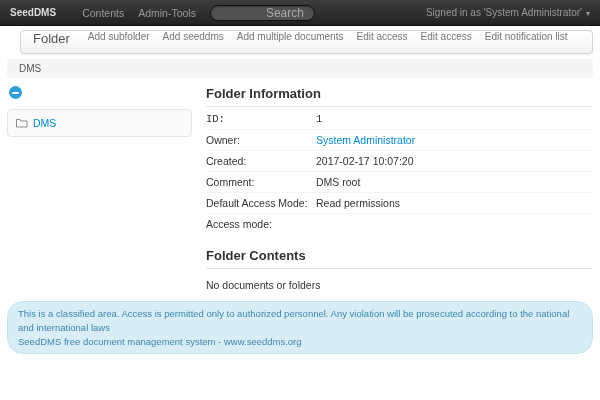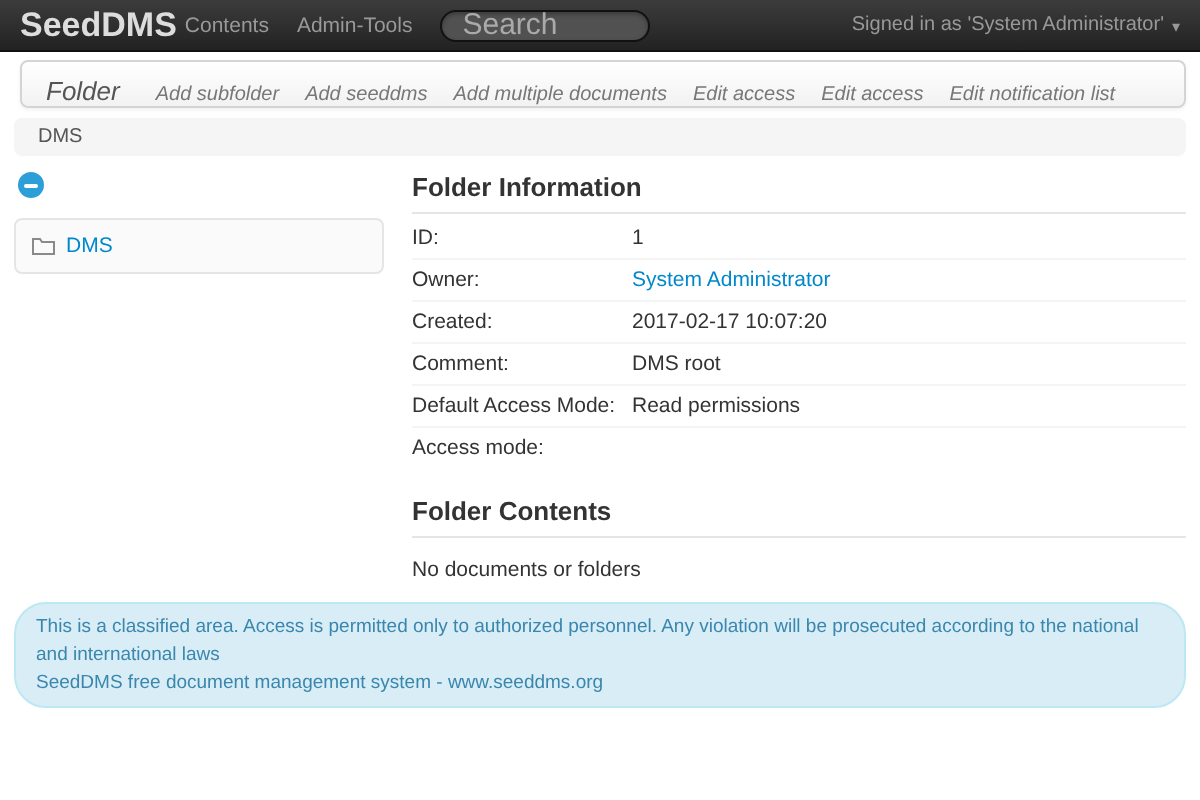--- a/index.html
+++ b/index.html
@@ -16,67 +16,67 @@
     height: 26px;
     background: linear-gradient(#3c3c3c, #222222);
     border-bottom: 1px solid #111;
     display: flex;
     align-items: center;
     padding: 0 10px;
   }
   .brand {
     color: #dddddd;
     font-weight: bold;
-    font-size: 17px;
-    margin-right: 4px;
+    font-size: 10px;
+    margin-right: 26px;
     cursor: pointer;
   }
   .topnav-item {
     color: #999999;
     font-size: 10.5px;
     margin-right: 14px;
     cursor: pointer;
   }
   .search-input {
     background: #515151;
     border: 1px solid #111;
     border-radius: 12px;
     height: 16px;
     width: 105px;
     color: #cccccc;
-    font-size: 15px;
+    font-size: 12px;
     padding: 0 10px;
     outline: none;
     box-shadow: inset 0 1px 2px rgba(0,0,0,.3);
     font-family: "Liberation Sans", "DejaVu Sans", sans-serif;
+    text-align: right;
   }
   .search-input::placeholder { color: #aaaaaa; }
   .topnav-spacer { flex: 1; }
   .signed-in {
     color: #999999;
     font-size: 10px;
     cursor: pointer;
     display: flex;
     align-items: flex-end;
     gap: 4px;
   }
   .caret { font-size: 8px; color: #999; }
 
   
   .toolbar {
-    margin: 4px 7px 0 10px;
+    margin: 4px 7px 0 20px;
     background: linear-gradient(#ffffff, #f2f2f2);
     border: 1px solid #d4d4d4;
     border-radius: 4px;
     height: 24px;
     display: flex;
-    align-items: flex-end;
+    align-items: flex-start;
     padding: 0 12px;
     box-shadow: 0 1px 2px rgba(0,0,0,.06);
-    font-style: italic;
   }
   .toolbar-title {
     font-size: 13px;
     color: #555555;
     margin-right: 18px;
   }
   .toolbar-link {
     font-size: 10px;
     color: #777777;
     margin-right: 13px;
@@ -149,21 +149,21 @@
     padding-bottom: 5px;
     margin-bottom: 2px;
   }
   .info-table { width: 100%; }
   .info-row {
     display: flex;
     padding: 4px 0;
     border-top: 1px solid #f4f4f4;
     font-size: 10.5px;
   }
-  .info-row:first-child { border-top: none; }
+  .info-row:first-child { border-top: none; font-family: Liberation Mono, monospace; }
   .info-label { width: 110px; flex-shrink: 0; color: #333; }
   .info-value { color: #333; }
   .link { color: #0088cc; cursor: pointer; text-decoration: none; }
   .contents-section { margin-top: 14px; }
   .empty-msg {
     font-size: 10.5px;
     color: #333;
     margin-top: 10px;
   }
 

